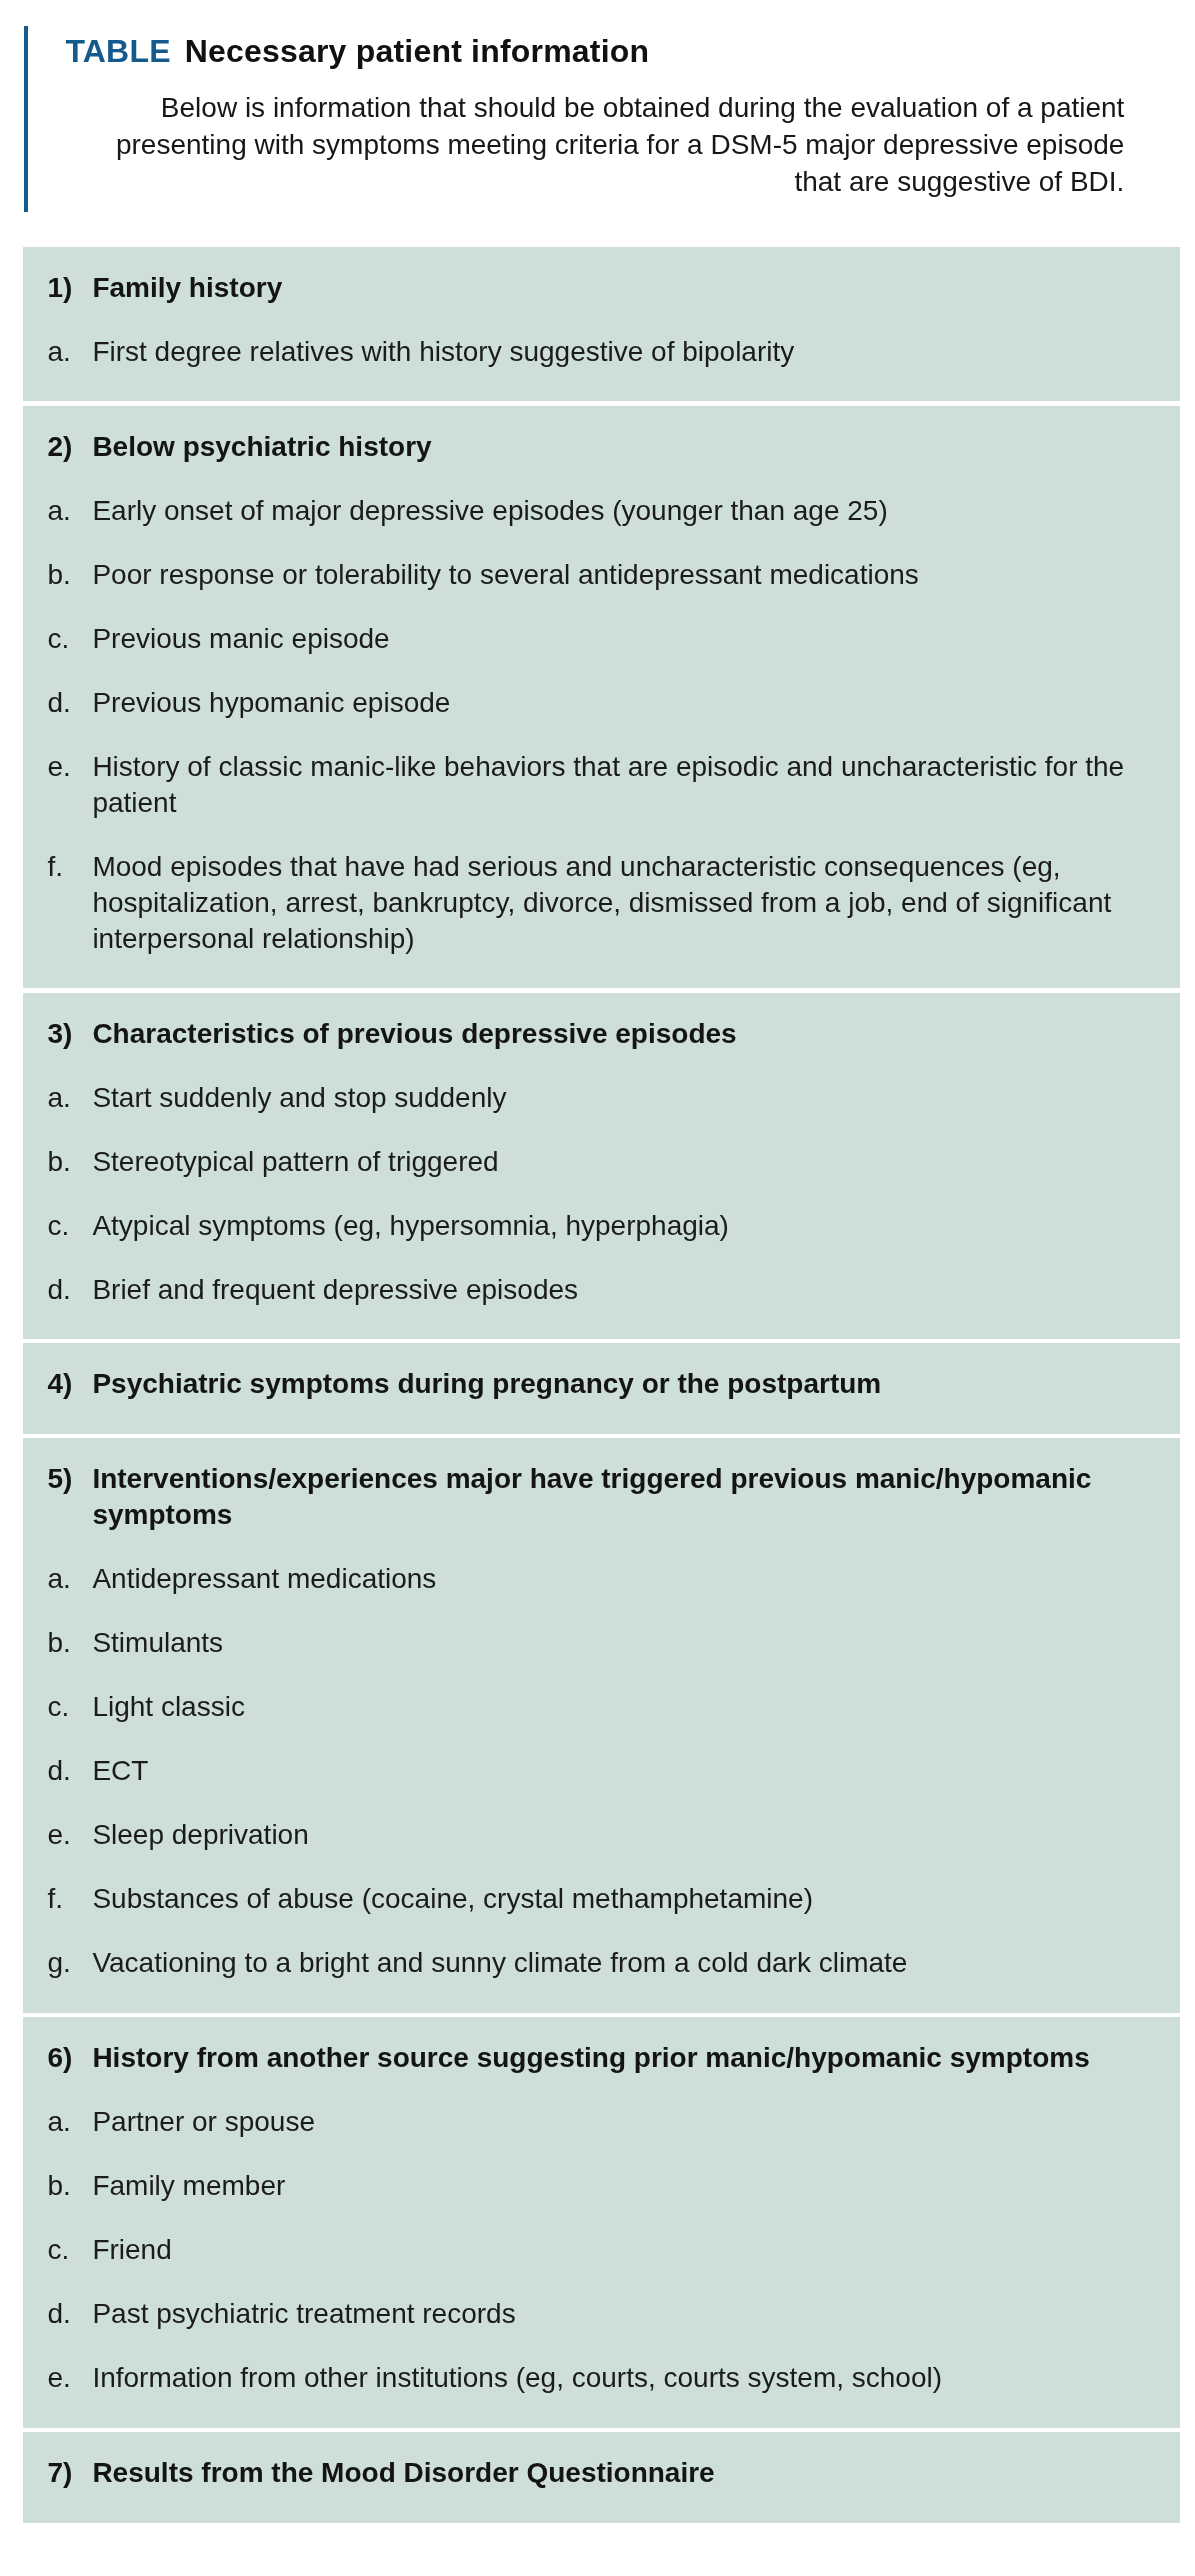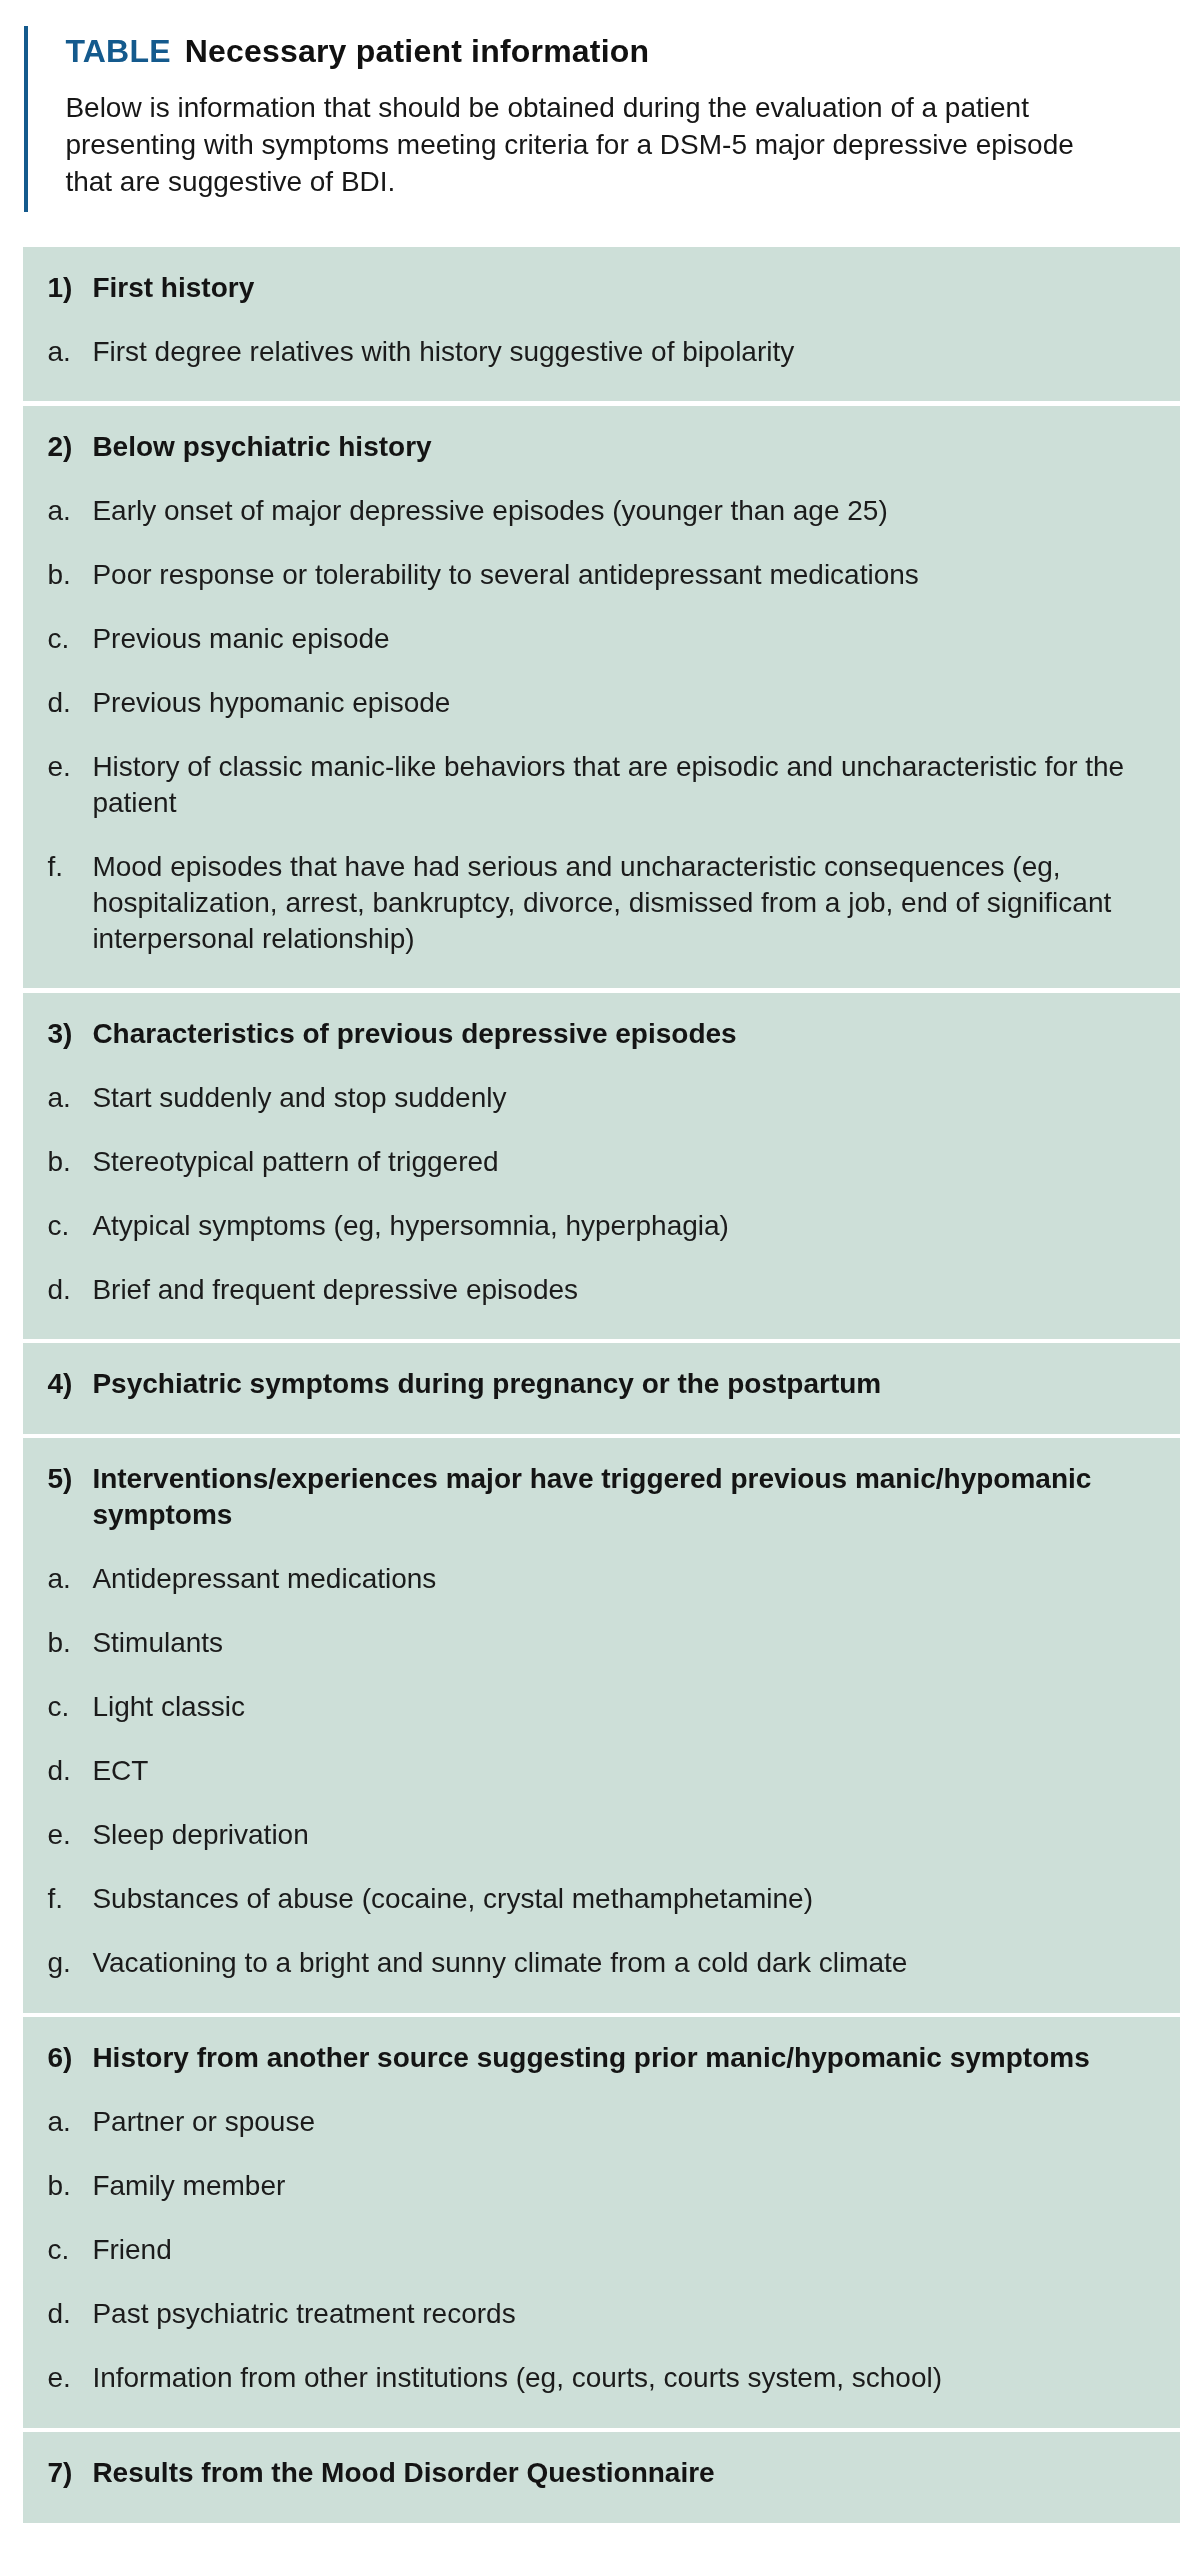--- a/index.html
+++ b/index.html
@@ -33,20 +33,21 @@
     color: var(--accent, #145a8d);
     margin-right: 14px;
   }
   .table-title { color: #111111; }
   .table-desc {
     margin-top: 17.4px;
     font-size: 28px;
     line-height: 37px;
     color: #171717;
     max-width: 1059px;
+    text-align: right;
   }
   .sections { margin-left: 23px; }
   .section {
     background: var(--green, #cddfd8);
     padding: 23px 28px 3.5px 24.4px;
     margin-bottom: 4.4px;
   }
   .row {
     display: flex;
     align-items: flex-start;
@@ -66,21 +67,21 @@
   <header class="table-header">
     <div class="title-line">
       <span class="table-label">TABLE</span><span class="table-title">Necessary patient information</span>
     </div>
     <p class="table-desc">Below is information that should be obtained during the evaluation of a patient presenting with symptoms meeting criteria for a DSM-5 major depressive episode that are suggestive of BDI.</p>
   </header>
   <div class="sections" id="sections">
       <section class="section">
         <div class="row header-row">
           <span class="marker">1)</span>
-          <span class="text">First history</span>
+          <span class="text">Family history</span>
         </div>
         <div class="row item-row">
           <span class="marker">a.</span>
           <span class="text">First degree relatives with history suggestive of bipolarity</span>
         </div>
       </section>
       <section class="section">
         <div class="row header-row">
           <span class="marker">2)</span>
           <span class="text">Below psychiatric history</span>

